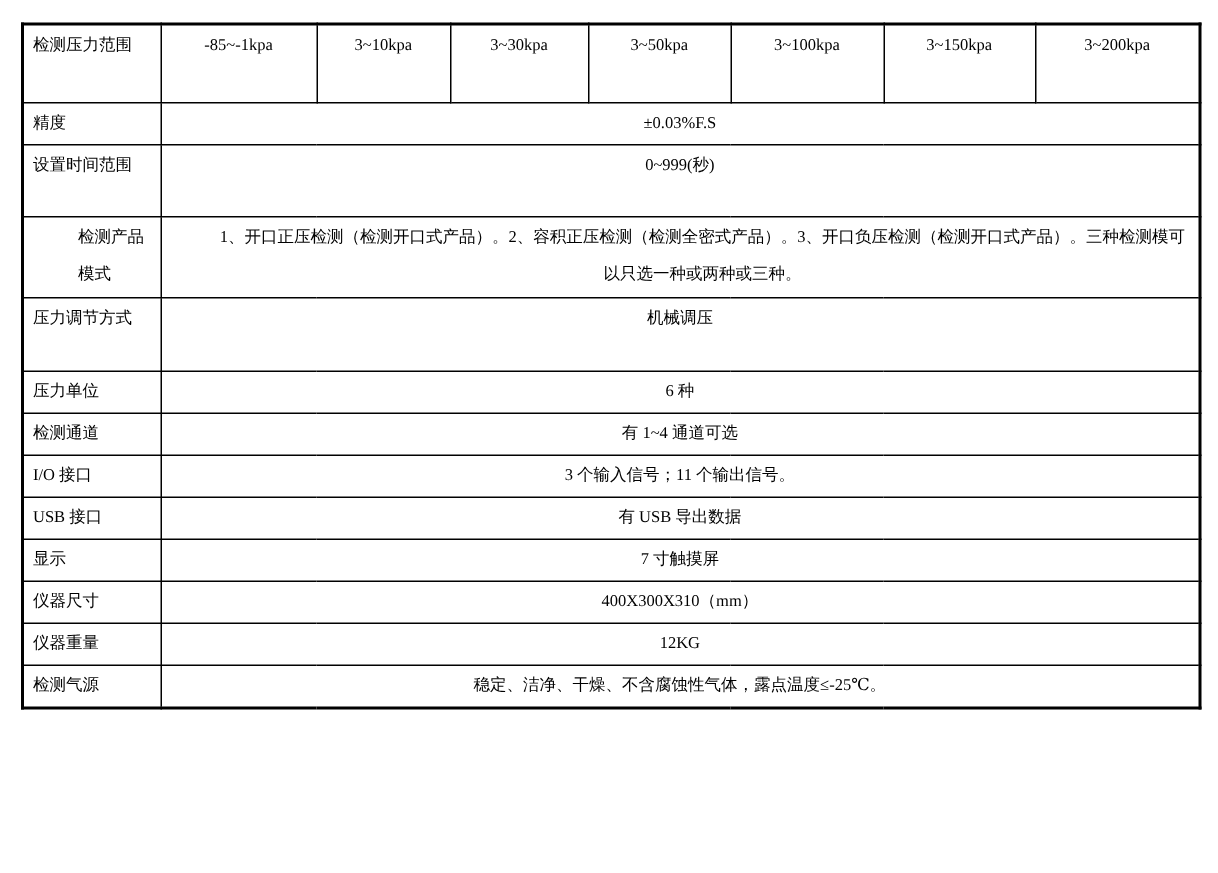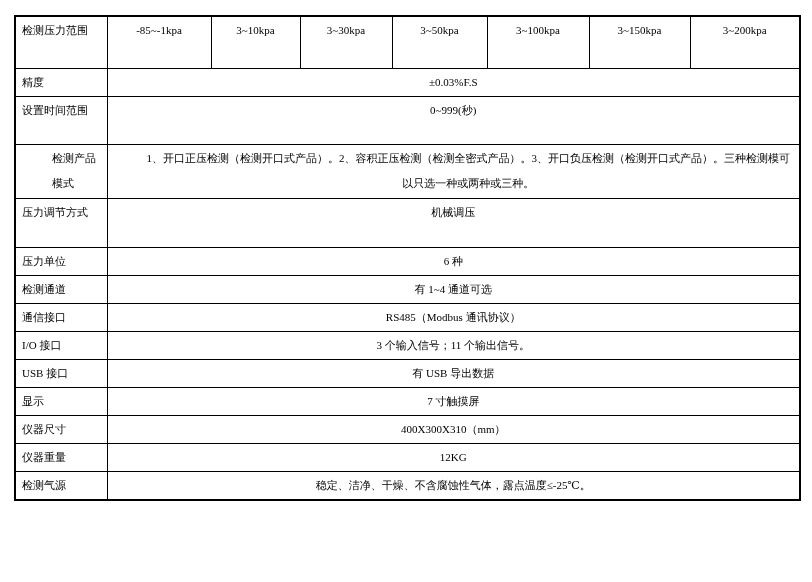--- a/index.html
+++ b/index.html
@@ -88,24 +88,20 @@
         </tr>
         <tr class="h-single">
           <td class="label-cell">压力单位</td>
           <td class="value-cell" colspan="7">6 种</td>
         </tr>
         <tr class="h-single">
           <td class="label-cell">检测通道</td>
           <td class="value-cell" colspan="7">有 1~4 通道可选</td>
         </tr>
         <tr class="h-single">
-          <td class="label-cell">通信接口</td>
-          <td class="value-cell" colspan="7">RS485（Modbus 通讯协议）</td>
-        </tr>
-        <tr class="h-single">
           <td class="label-cell">I/O 接口</td>
           <td class="value-cell" colspan="7">3 个输入信号；11 个输出信号。</td>
         </tr>
         <tr class="h-single">
           <td class="label-cell">USB 接口</td>
           <td class="value-cell" colspan="7">有 USB 导出数据</td>
         </tr>
         <tr class="h-single">
           <td class="label-cell">显示</td>
           <td class="value-cell" colspan="7">7 寸触摸屏</td>

